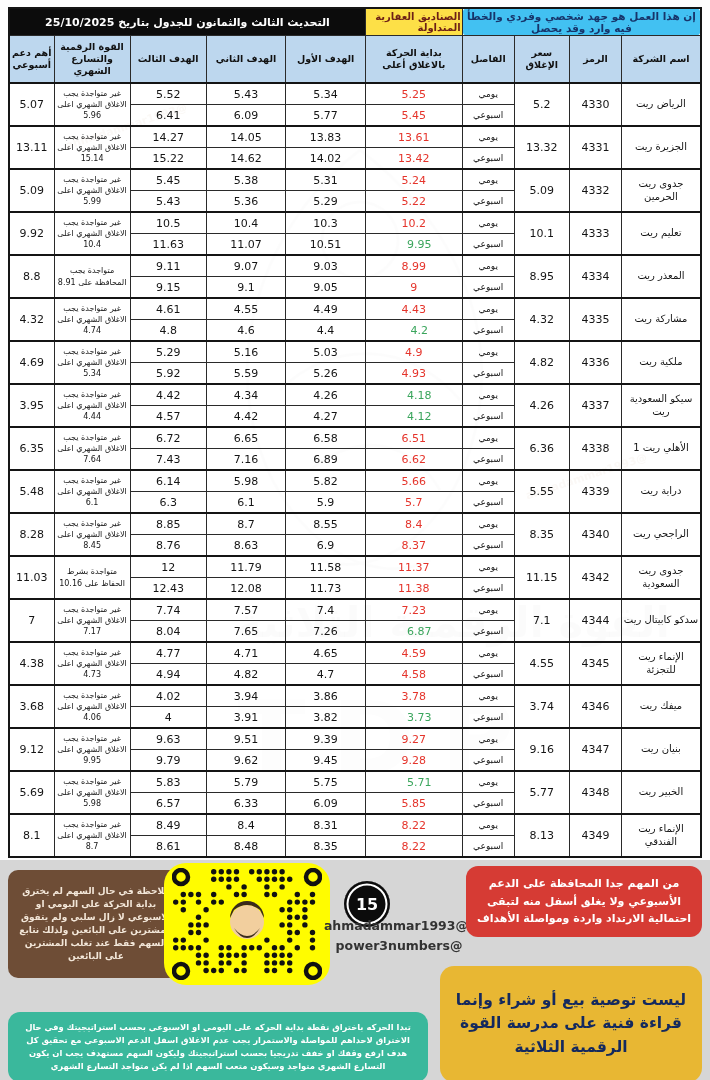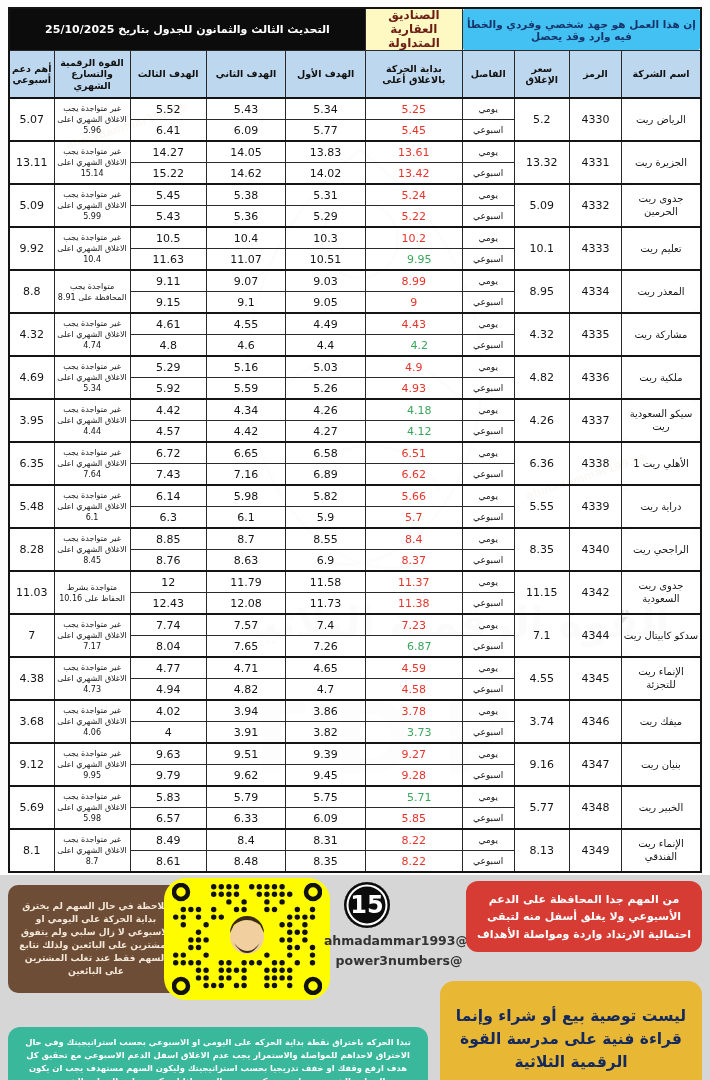--- a/index.html
+++ b/index.html
@@ -3,44 +3,44 @@
 <meta charset="utf-8">
 <style>
   html,body{margin:0;padding:0;}
   body{font-family:"DejaVu Sans","Liberation Sans",sans-serif;}
   .page{width:710px;height:1080px;background:#ffffff;overflow:hidden;display:flex;flex-direction:column;direction:rtl;}
   .table-area{position:relative;background:#fdfdfd;padding:7px 8px 2px 8px;}
   table.main{width:100%;border-collapse:collapse;table-layout:fixed;border:2px solid #141414;position:relative;z-index:2;background:transparent;}
   th,td{border:1px solid #2a2a2a;text-align:center;vertical-align:middle;padding:0 1px;overflow:hidden;}
   
   .banner-blue{background:#42c1f2;color:#17356b;font-weight:bold;font-size:10.5px;height:26px;border-radius:6px;}
-  .banner-pink{background:#fef9c3;color:#6d1f16;font-weight:bold;font-size:12px;line-height:1.15;}
+  .banner-pink{background:#fde047;color:#6d1f16;font-weight:bold;font-size:10px;line-height:1.15;text-align:right;}
   .banner-black{background:#0c0c0c;color:#ffffff;font-weight:bold;font-size:11px;}
   
   thead th.colhead{background:#bdd7ee;color:#111;font-size:9.5px;font-weight:bold;height:46px;line-height:1.25;}
   
   td{background:rgba(255,255,255,0.86);}
   td.num{font-size:11px;color:#141414;height:20px;}
-  td.name{font-size:10px;color:#141414;line-height:1.25;border-radius:17px;}
+  td.name{font-size:10px;color:#141414;line-height:1.25;}
   td.interval{font-size:9px;color:#141414;}
   td.power{font-size:8px;color:#141414;line-height:1.4;padding:1px 2px;}
   td.red{color:#e5342b;}
   td.green{color:#3aa55c;padding-left:12px;}
   tr.group-start td{border-top:2px solid #141414;}
   
   .wm{position:absolute;z-index:1;pointer-events:none;white-space:nowrap;}
   .wm-title{top:598px;right:40px;font-size:42px;font-weight:bold;color:rgba(130,130,130,0.20);}
   .wm-tdp{top:680px;right:170px;font-size:100px;font-weight:bold;letter-spacing:26px;color:rgba(130,130,130,0.13);}
   .wm-handle{font-size:11px;font-weight:bold;color:rgba(190,150,110,0.45);transform:rotate(-18deg);}
   .wm-bird{top:90px;right:120px;opacity:0.10;}
   
   .bottom{flex:1;background:#d6d6d6;position:relative;}
   .note-brown{position:absolute;top:10px;right:554px;left:8px;width:176px;right:auto;height:108px;background:#6e4d36;border-radius:10px;color:#f3e7d9;font-size:9px;font-weight:bold;line-height:1.45;display:flex;align-items:center;justify-content:center;text-align:center;padding:4px 6px;box-sizing:border-box;}
   .qr-box{position:absolute;top:3px;left:164px;width:166px;height:122px;background:#fffc00;border-radius:22px;display:flex;align-items:center;justify-content:center;}
-  .badge-15{position:absolute;top:7px;left:344px;width:46px;height:46px;border-radius:50%;background:#0c0c0c;color:#fff;font-size:24px;font-weight:bold;display:flex;align-items:center;justify-content:center;box-shadow:inset 0 0 0 2.5px #0c0c0c, inset 0 0 0 4.5px #ffffff;}
+  .badge-15{position:absolute;top:21px;left:344px;width:46px;height:46px;border-radius:50%;background:#0c0c0c;color:#fff;font-size:16px;font-weight:bold;display:flex;align-items:center;justify-content:center;box-shadow:inset 0 0 0 2.5px #0c0c0c, inset 0 0 0 4.5px #ffffff;}
   .handles{position:absolute;top:56px;left:330px;width:138px;text-align:center;color:#333;font-weight:bold;font-size:12.5px;line-height:1.6;}
   .note-red{position:absolute;top:6px;left:460px;right:8px;height:71px;background:#d63b34;border-radius:12px;color:#ffffff;font-size:11px;font-weight:bold;line-height:1.6;display:flex;align-items:center;justify-content:center;text-align:center;padding:4px 10px;box-sizing:border-box;left:auto;width:236px;}
   .note-yellow{position:absolute;top:106px;left:auto;right:8px;width:262px;height:116px;background:#e8b733;border-radius:14px;color:#14295e;font-size:15.5px;font-weight:bold;line-height:1.5;display:flex;align-items:center;justify-content:center;text-align:center;padding:4px 8px;box-sizing:border-box;}
   .note-green{position:absolute;top:152px;right:282px;left:8px;height:70px;background:#3ab89c;border-radius:12px;color:#ffffff;font-size:8.4px;font-weight:bold;line-height:1.55;display:flex;align-items:center;justify-content:center;text-align:center;padding:3px 8px;box-sizing:border-box;}
 </style>
 </head>
 <body>
 
 <div class="page">
 

